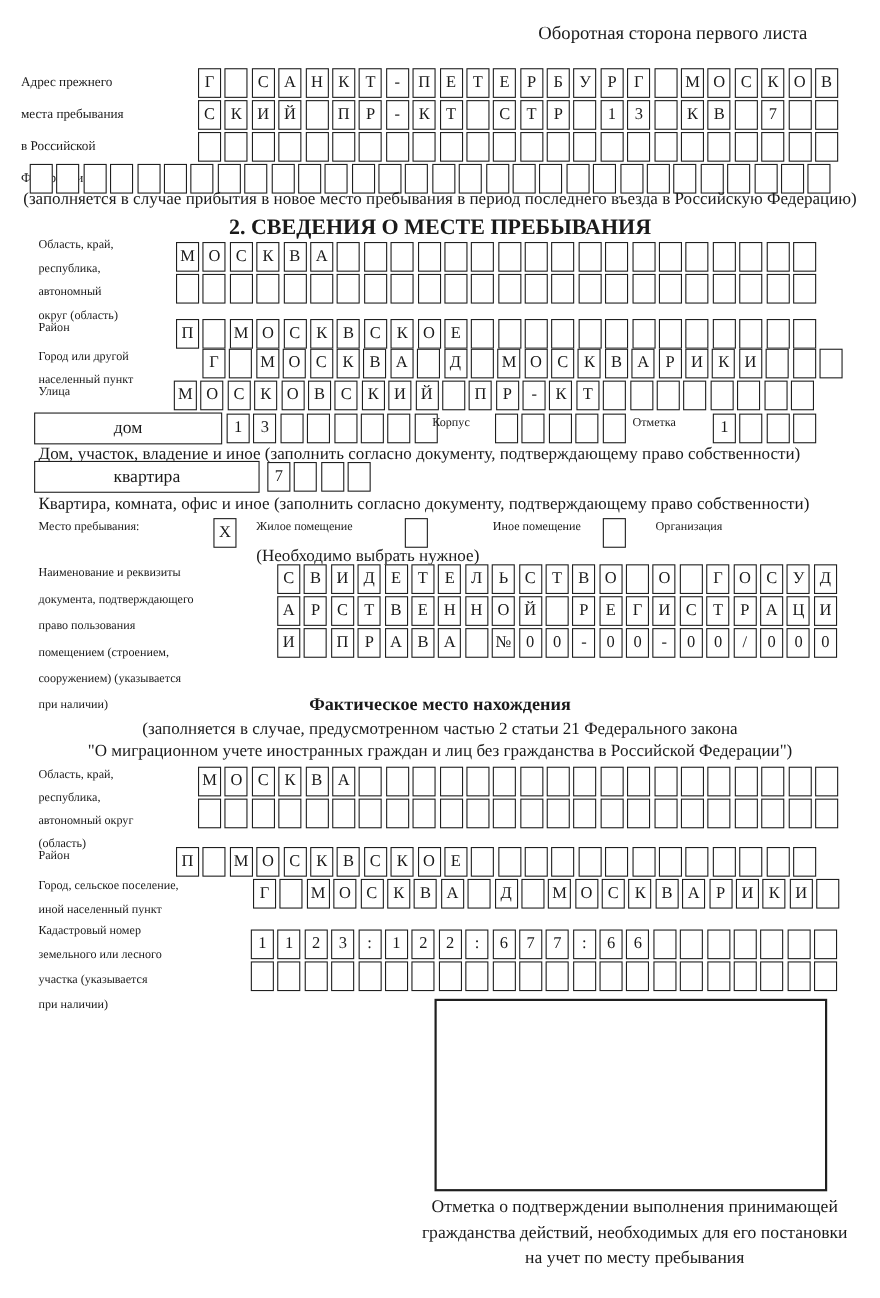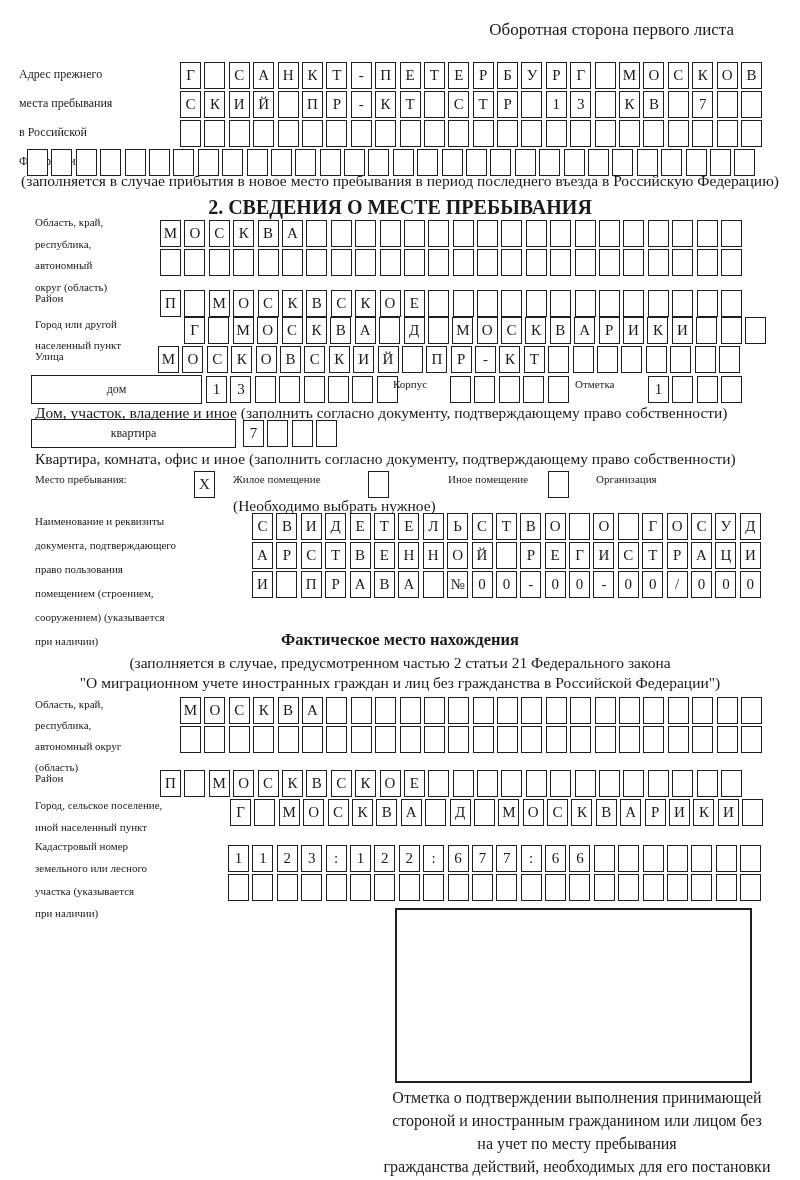--- a/index.html
+++ b/index.html
@@ -18,21 +18,21 @@
     font-size:15px;line-height:1;flex:0 0 auto;
   }
   .chk{
     position:absolute;box-sizing:border-box;width:21px;height:27px;
     border:1.8px solid #1f1f1f;background:#fff;text-align:center;
     font-size:15px;line-height:24px;
   }
   .fieldbox{
     position:absolute;box-sizing:border-box;height:29px;
     border:1.8px solid #1f1f1f;background:#fff;
-    display:flex;align-items:center;justify-content:center;font-size:12px;
+    display:flex;align-items:center;justify-content:center;font-size:16px;
   }
   .center{position:absolute;left:0;right:0;text-align:center;}
   .bold{font-weight:bold;}
   .small{font-size:15.5px;}
   .stampbox{position:absolute;box-sizing:border-box;border:2px solid #1f1f1f;background:#fff;}
 </style>
 </head>
 <body>
 
 <div class="sheet">
@@ -600,18 +600,17 @@
       <span class="cell"></span>
       <span class="cell"></span>
       <span class="cell"></span>
       <span class="cell"></span>
       <span class="cell"></span>
     </div>
 
   <div class="stampbox" style="left:395px;top:908px;width:357px;height:175px;"></div>
   <div class="abs" style="left:357px;top:1086px;width:440px;text-align:center;line-height:23px;font-size:16px;">
     <div>Отметка о подтверждении выполнения принимающей</div>
-    <div>стороной и иностранным гражданином или лицом без</div>
+    <div>гражданства действий, необходимых для его постановки</div>
     <div>на учет по месту пребывания</div>
-    <div>гражданства действий, необходимых для его постановки</div>
   </div>
 
 </div>
 
 </body></html>

